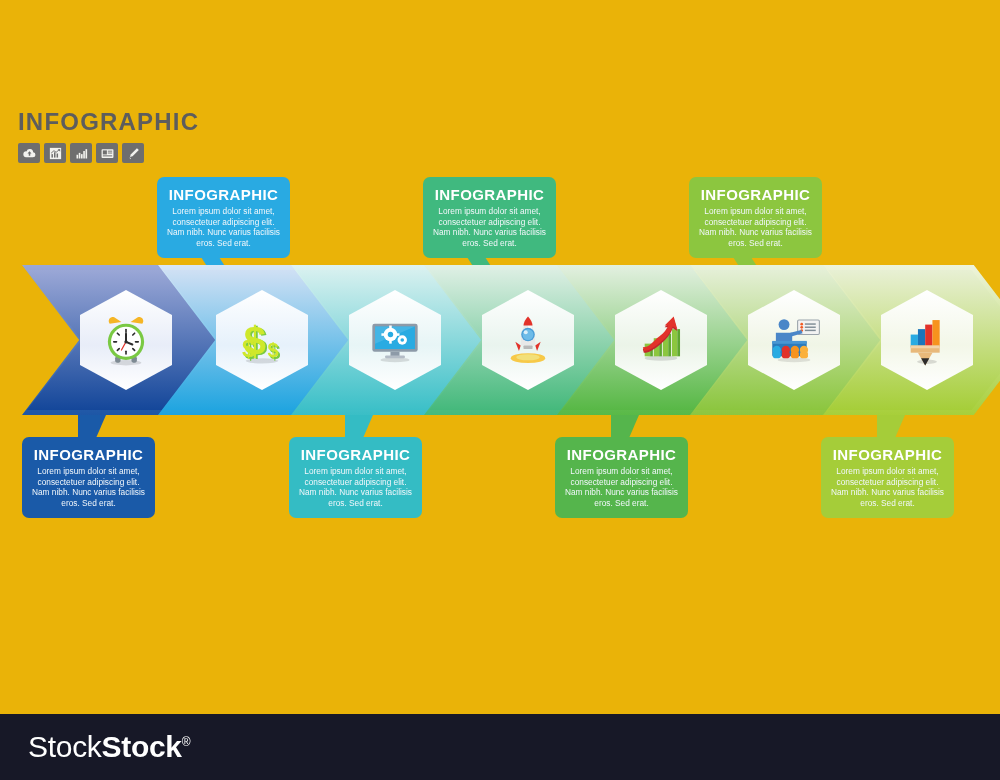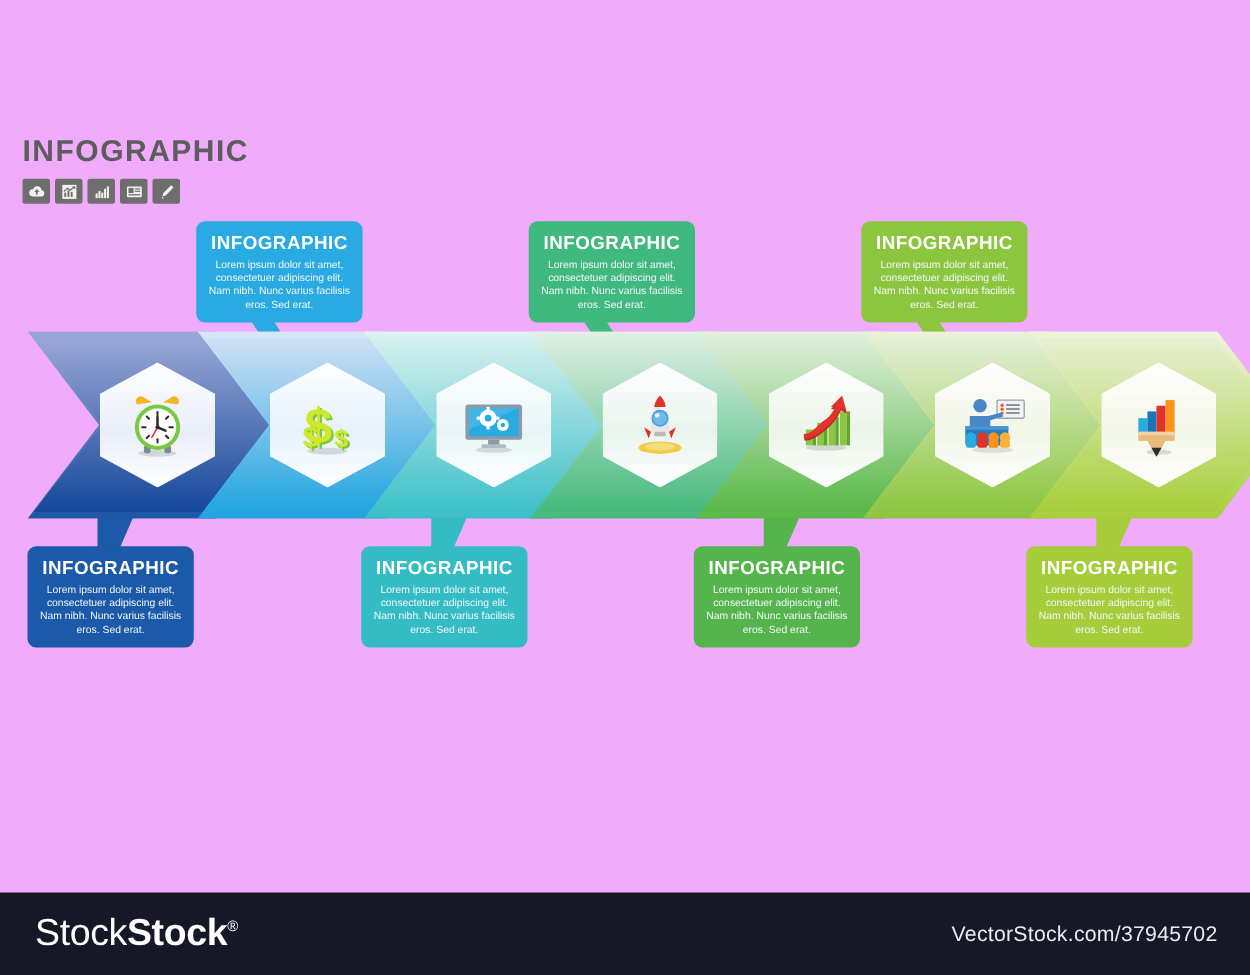--- a/index.html
+++ b/index.html
@@ -5,21 +5,21 @@
   * { margin:0; padding:0; box-sizing:border-box; }
   html, body {
     width:1000px; height:780px;
     background:#ffffff;
     font-family:"Liberation Sans", sans-serif;
     overflow:hidden;
   }
   #stage {
     position:relative;
     width:1000px; height:780px;
-    background:#f0abfc;
+    background:#eab308;
   }
 
   
   #title-block { position:absolute; left:18px; top:108px; }
   #page-title {
     font-size:24px; font-weight:bold; letter-spacing:1.2px;
     color:#5d5d5d;
     font-family:"Liberation Sans", sans-serif;
   }
   #title-icons { display:flex; gap:4px; margin-top:7px; }
@@ -393,16 +393,15 @@
             <path d="M25.5 52 L34.5 52 L30 60 Z" fill="#2b2b2b"></path>
           </svg>
         </span>
       </div>
     </div>
 
   </div>
 
   <div id="footer">
     <div id="wm-logo"><span class="lite">Stock</span><span class="bold">Stock</span><span class="reg">®</span></div>
-    <div id="wm-url">VectorStock.com/37945702</div>
   </div>
 
 </div>
 
 </body></html>

